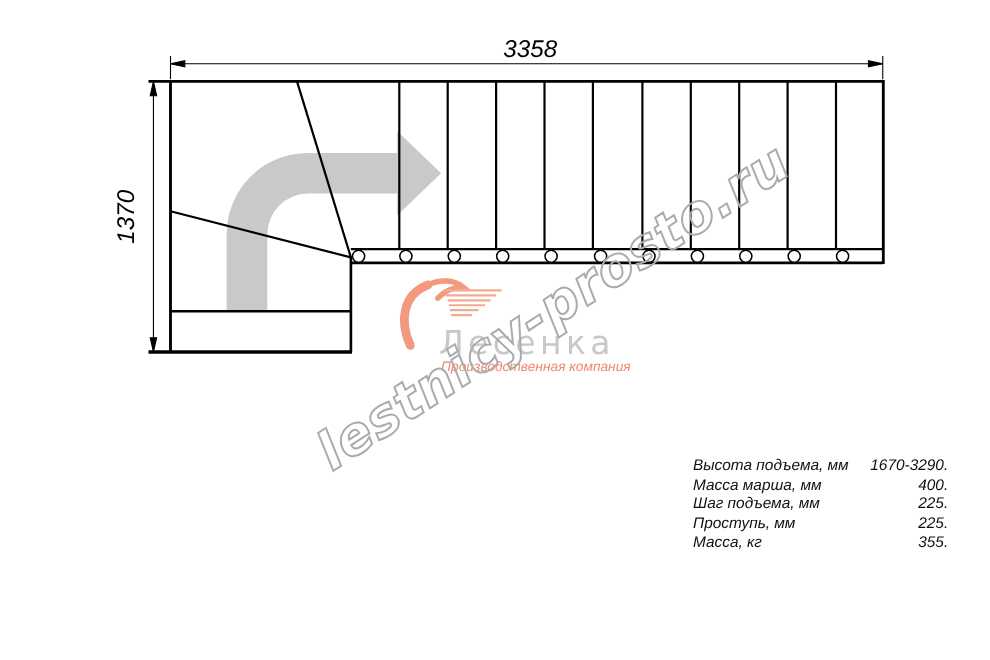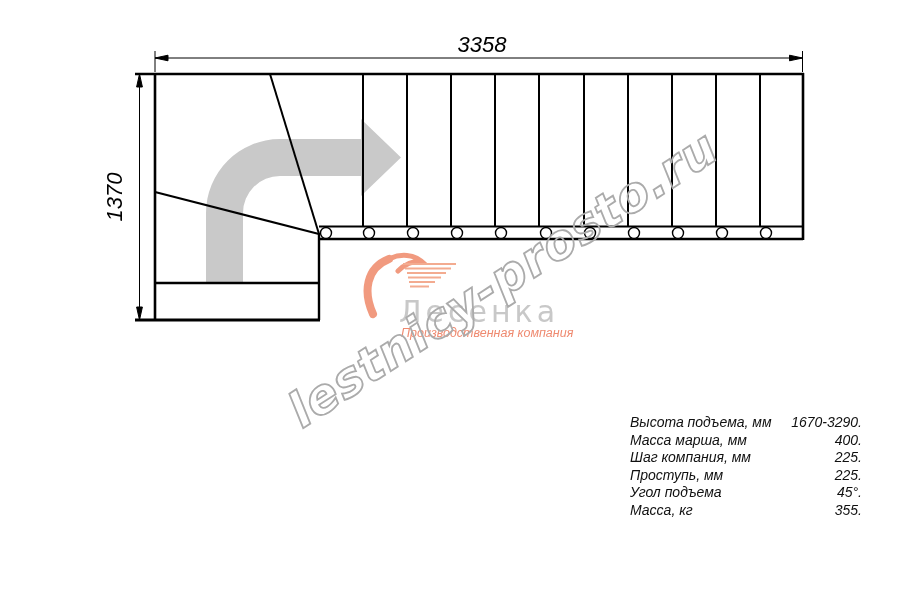--- a/index.html
+++ b/index.html
@@ -148,30 +148,26 @@
   <div class="spec-table">
     <div class="spec-row">
       <span class="spec-label">Высота подъема, мм</span>
       <span class="spec-value">1670-3290.</span>
     </div>
     <div class="spec-row">
       <span class="spec-label">Масса марша, мм</span>
       <span class="spec-value">400.</span>
     </div>
     <div class="spec-row">
-      <span class="spec-label">Шаг компания, мм</span>
+      <span class="spec-label">Шаг подъема, мм</span>
       <span class="spec-value">225.</span>
     </div>
     <div class="spec-row">
       <span class="spec-label">Проступь, мм</span>
       <span class="spec-value">225.</span>
-    </div>
-    <div class="spec-row">
-      <span class="spec-label">Угол подъема</span>
-      <span class="spec-value">45°.</span>
     </div>
     <div class="spec-row">
       <span class="spec-label">Масса, кг</span>
       <span class="spec-value">355.</span>
     </div>
   </div>
 
 </div>
 
 </body></html>

